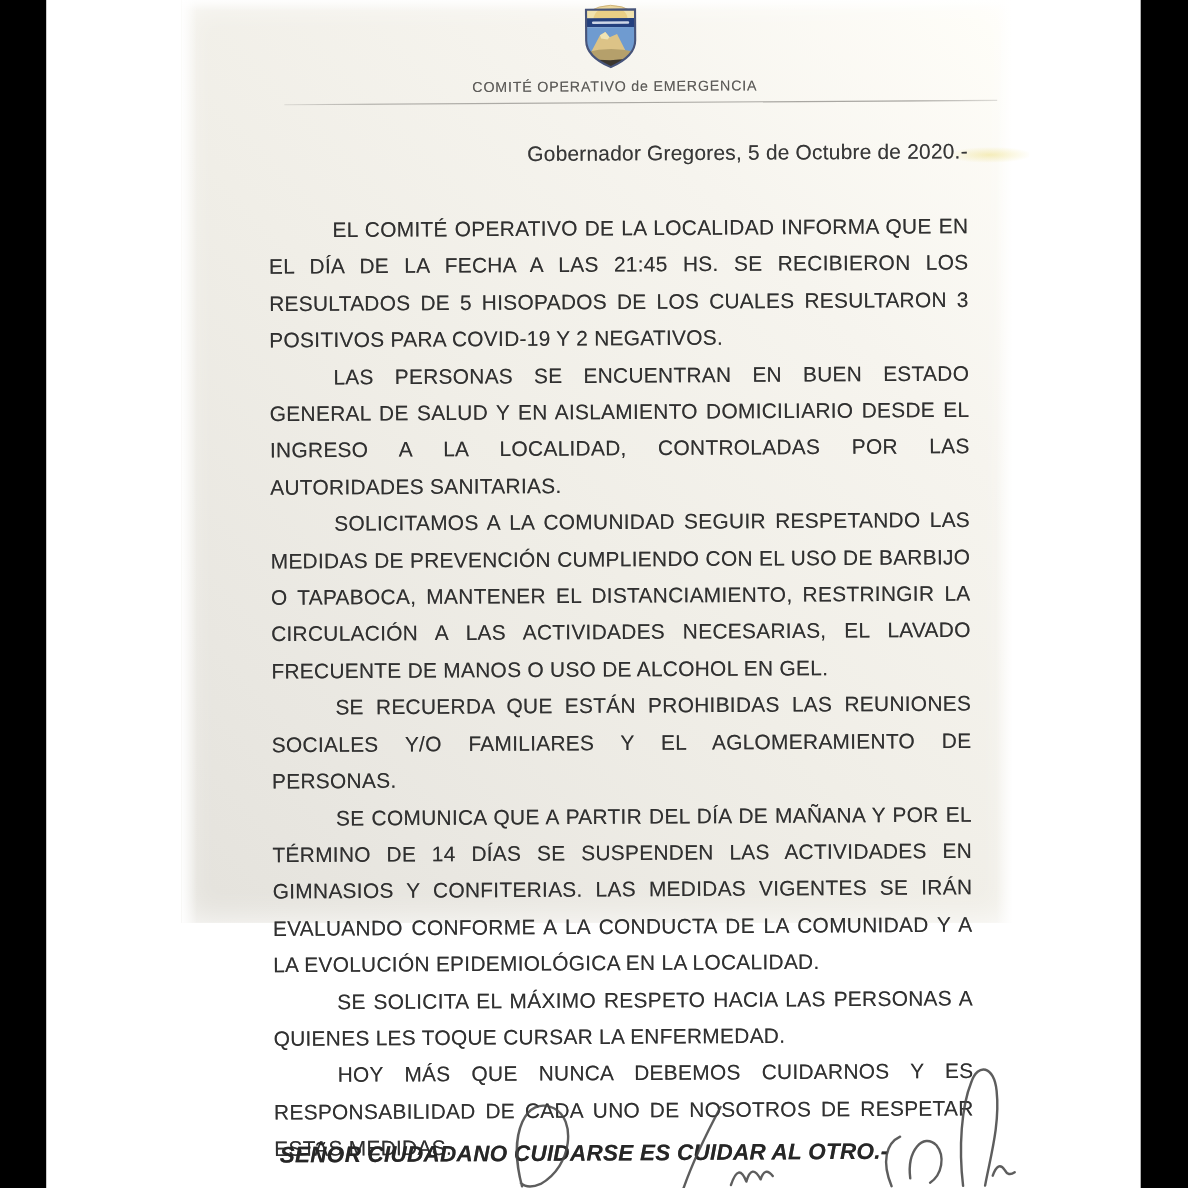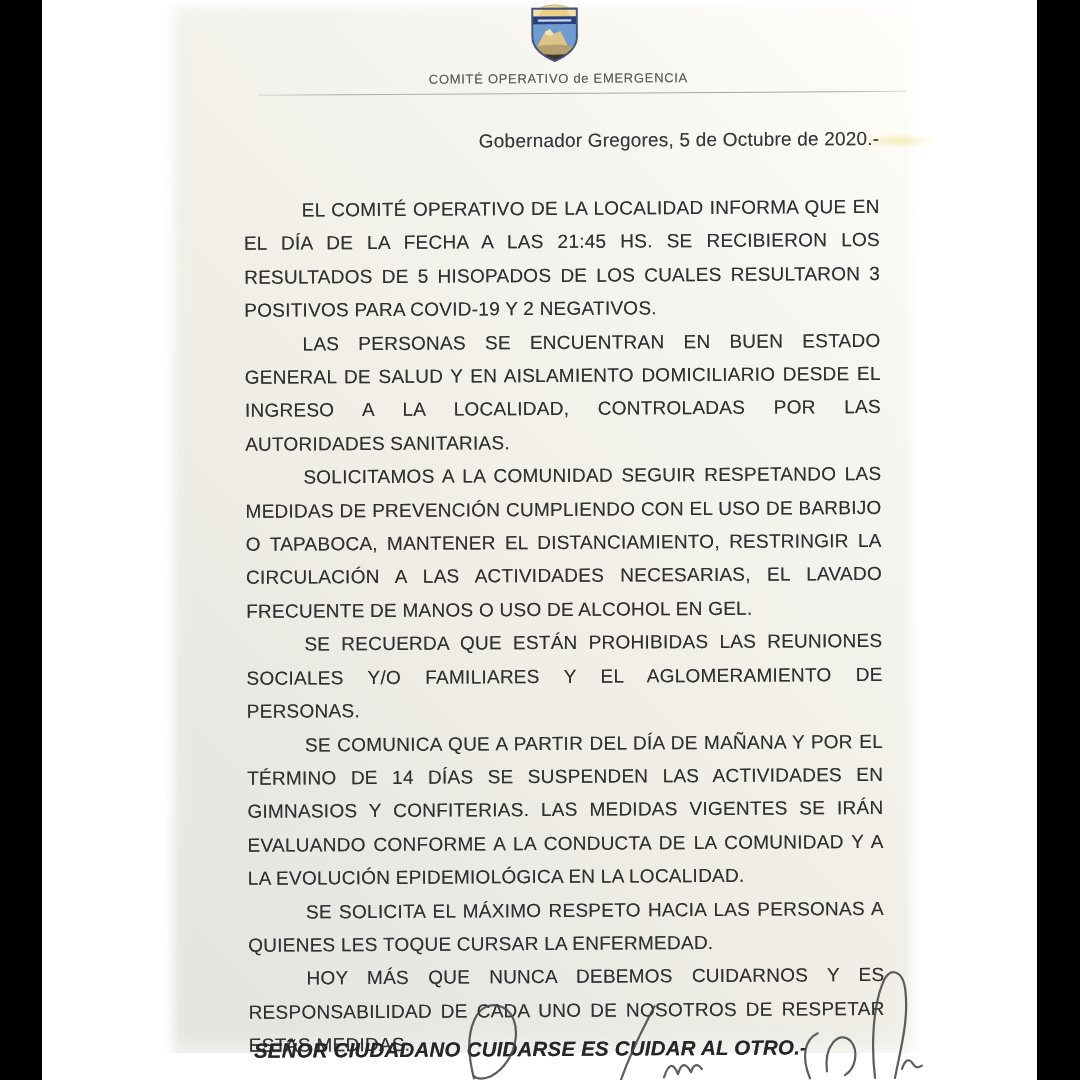--- a/index.html
+++ b/index.html
@@ -5,21 +5,21 @@
   html,body{margin:0;padding:0;}
   body{
     width:1080px;height:1080px;position:relative;background:#ffffff;
     font-family:"Liberation Sans", sans-serif;overflow:hidden;
   }
   .side-bar{position:absolute;top:0;height:1080px;background:#000;}
   .side-bar.left{left:0;width:42px;}
   .side-bar.right{right:0;width:43px;}
 
   .photo{
-    position:absolute;left:165px;top:0;width:755px;height:1053px;
+    position:absolute;left:165px;top:0;width:755px;height:839px;
     background:linear-gradient(225deg,#fffef9 0%,#f6f4ee 28%,#f0eee7 55%,#e9e7e1 82%,#e4e2dc 100%);
     box-shadow:inset 0 0 30px rgba(255,255,255,.9);
   }
   
   .photo::before{
     content:"";position:absolute;inset:0;pointer-events:none;
     background:
       linear-gradient(90deg,rgba(255,255,255,.95) 0,rgba(255,255,255,0) 14px),
       linear-gradient(270deg,rgba(255,255,255,.95) 0,rgba(255,255,255,0) 14px),
       linear-gradient(180deg,rgba(255,255,255,.85) 0,rgba(255,255,255,0) 10px);

